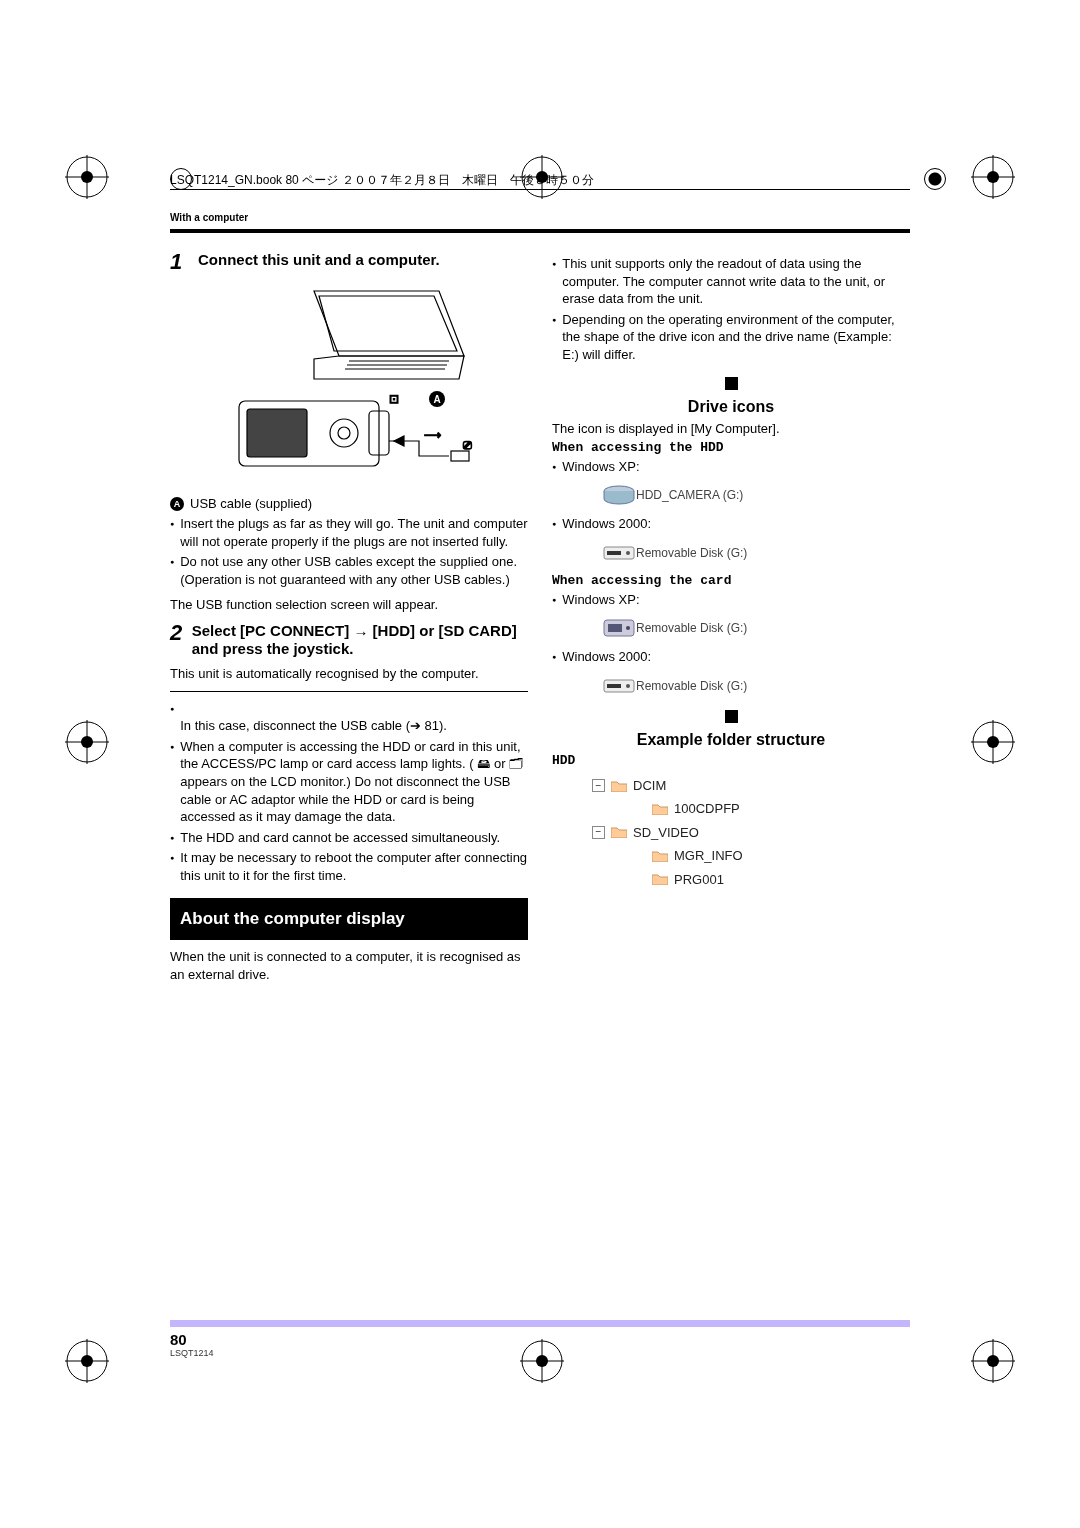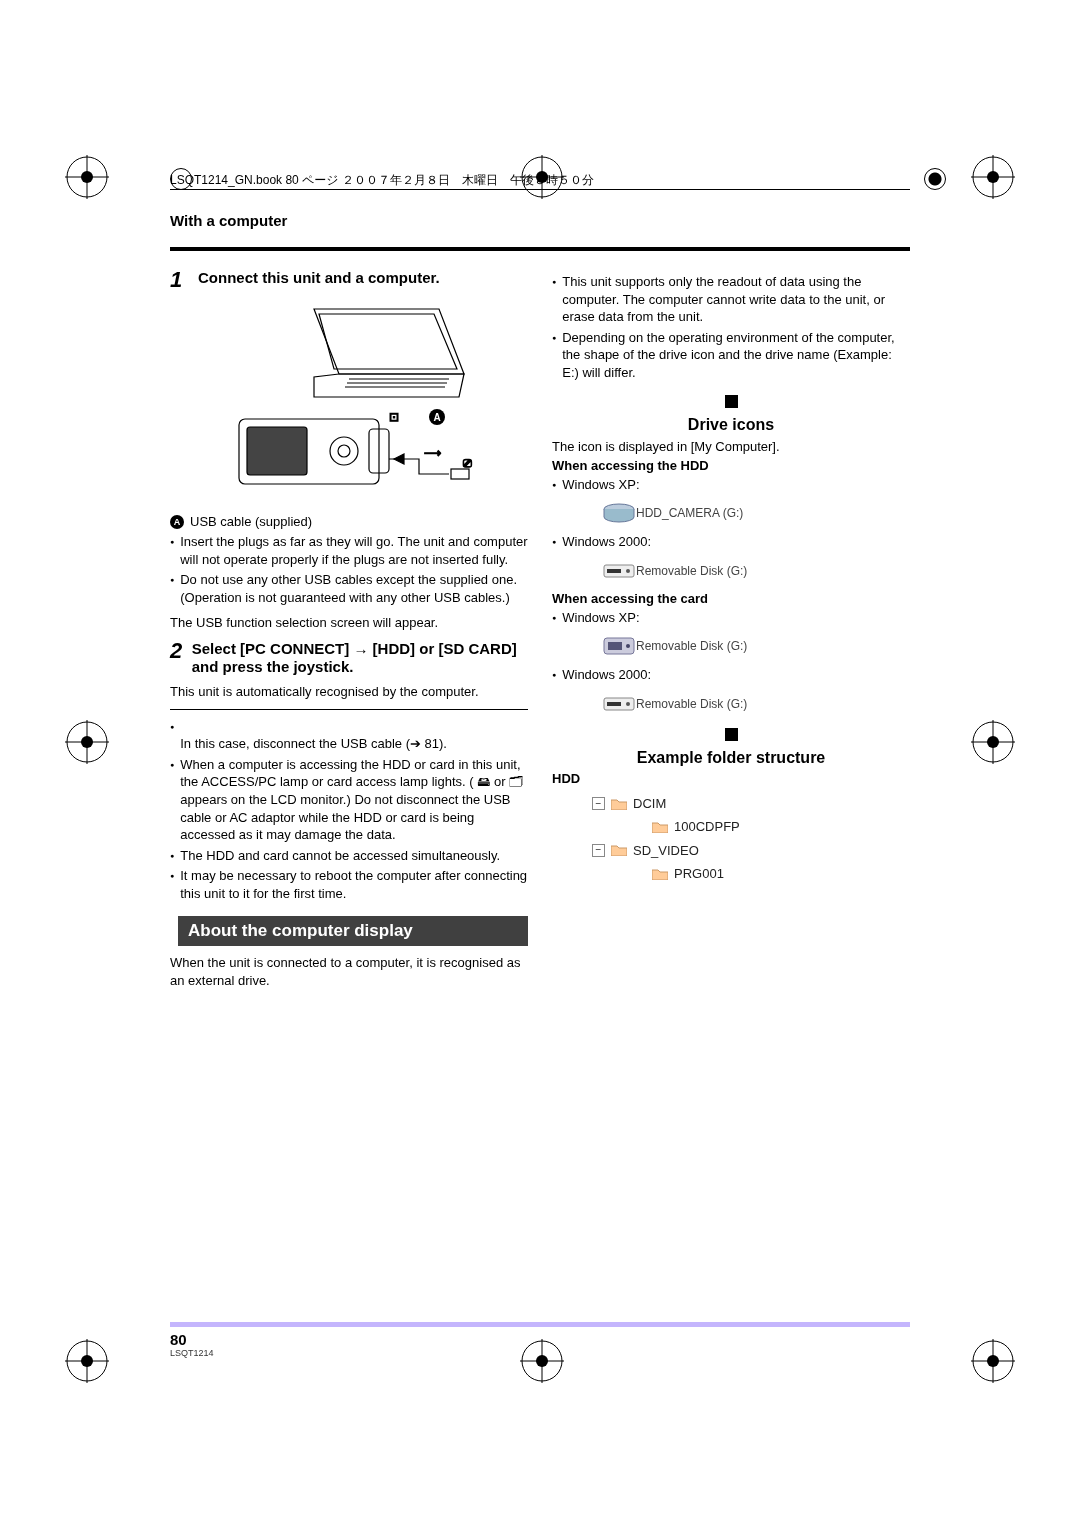--- a/index.html
+++ b/index.html
@@ -53,22 +53,22 @@
 
   .content {
     position: absolute;
     top: 212px;
     left: 170px;
     right: 170px;
     bottom: 170px;
   }
   .section-label {
     font-weight: bold;
-    font-size: 15px;
-    margin-bottom: 18px;
+    font-size: 10px;
+    margin-bottom: 6px;
   }
   .thick-divider {
     height: 4px;
     background: #000;
     margin: 4px 0 18px 0;
   }
   .columns {
     display: flex;
     gap: 24px;
   }
@@ -139,42 +139,42 @@
     content: "●";
     transform: none;
     font-size: 7px;
     margin-top: 4px;
   }
   .plain {
     margin: 8px 0;
     line-height: 1.35;
   }
   .black-banner {
-    background: #404040;
+    background: #000000;
     color: #fff;
     font-weight: bold;
     font-size: 17px;
-    padding: 5px 10px;
-    margin: 14px 0 8px 8px;
+    padding: 11px 10px;
+    margin: 14px 0 8px 0;
   }
   .subhead {
     display: flex;
     align-items: center;
     gap: 8px;
     font-weight: bold;
     font-size: 16px;
     margin: 14px 0 4px 0;
     flex-direction: column;
   }
   .sqicon {
     width: 13px; height: 13px;
     background: #000;
     display: inline-block;
   }
-  .bold-inline { font-weight: bold; }
+  .bold-inline { font-weight: bold; font-family: Liberation Mono, monospace; }
   .drive-icon-row {
     display: flex;
     align-items: center;
     margin: 10px 0 10px 50px;
     font-size: 12px;
     color: #444;
   }
   .hdd-shape {
     width: 34px; height: 20px;
   }
@@ -188,21 +188,21 @@
   .folder-tree .row { display: flex; align-items: center; gap: 6px; }
   .folder-tree .indent2 { padding-left: 60px; }
   .tree-toggle {
     width: 11px; height: 11px; border: 1px solid #888; display: inline-flex; align-items: center; justify-content: center; font-size: 10px; line-height: 1;
   }
   .folder-ico { width: 16px; height: 12px; }
   .footer-area {
     position: absolute;
     bottom: 0;
     left: 0; right: 0;
-    border-top: 5px solid #c4b5fd;
+    border-top: 7px solid #c4b5fd;
     padding-top: 4px;
   }
   .pagenum { font-weight: bold; font-size: 15px; }
   .docid { font-size: 9px; color: #333; }
   hr.thin { border: none; border-top: 1px solid #000; margin: 8px 0; }
   .arrow { font-family: "Arial"; }
 </style>
 </head>
 <body>
 
@@ -450,20 +450,26 @@
             <span class="tree-toggle">−</span>
             <svg class="folder-ico" viewBox="0 0 16 12">
                 <path d="M0 2 h6 l2 2 h8 v8 h-16 z" fill="#fc9" stroke="#c96"></path>
               </svg>
             <span>SD_VIDEO</span>
           </div>
           <div class="row indent2">
             <svg class="folder-ico" viewBox="0 0 16 12">
                 <path d="M0 2 h6 l2 2 h8 v8 h-16 z" fill="#fc9" stroke="#c96"></path>
               </svg>
+            <span>MGR_INFO</span>
+          </div>
+          <div class="row indent2">
+            <svg class="folder-ico" viewBox="0 0 16 12">
+                <path d="M0 2 h6 l2 2 h8 v8 h-16 z" fill="#fc9" stroke="#c96"></path>
+              </svg>
             <span>PRG001</span>
           </div>
         </div>
       </div>
     </div>
 
     <div class="footer-area">
       <div class="pagenum">80</div>
       <div class="docid">LSQT1214</div>
     </div>

